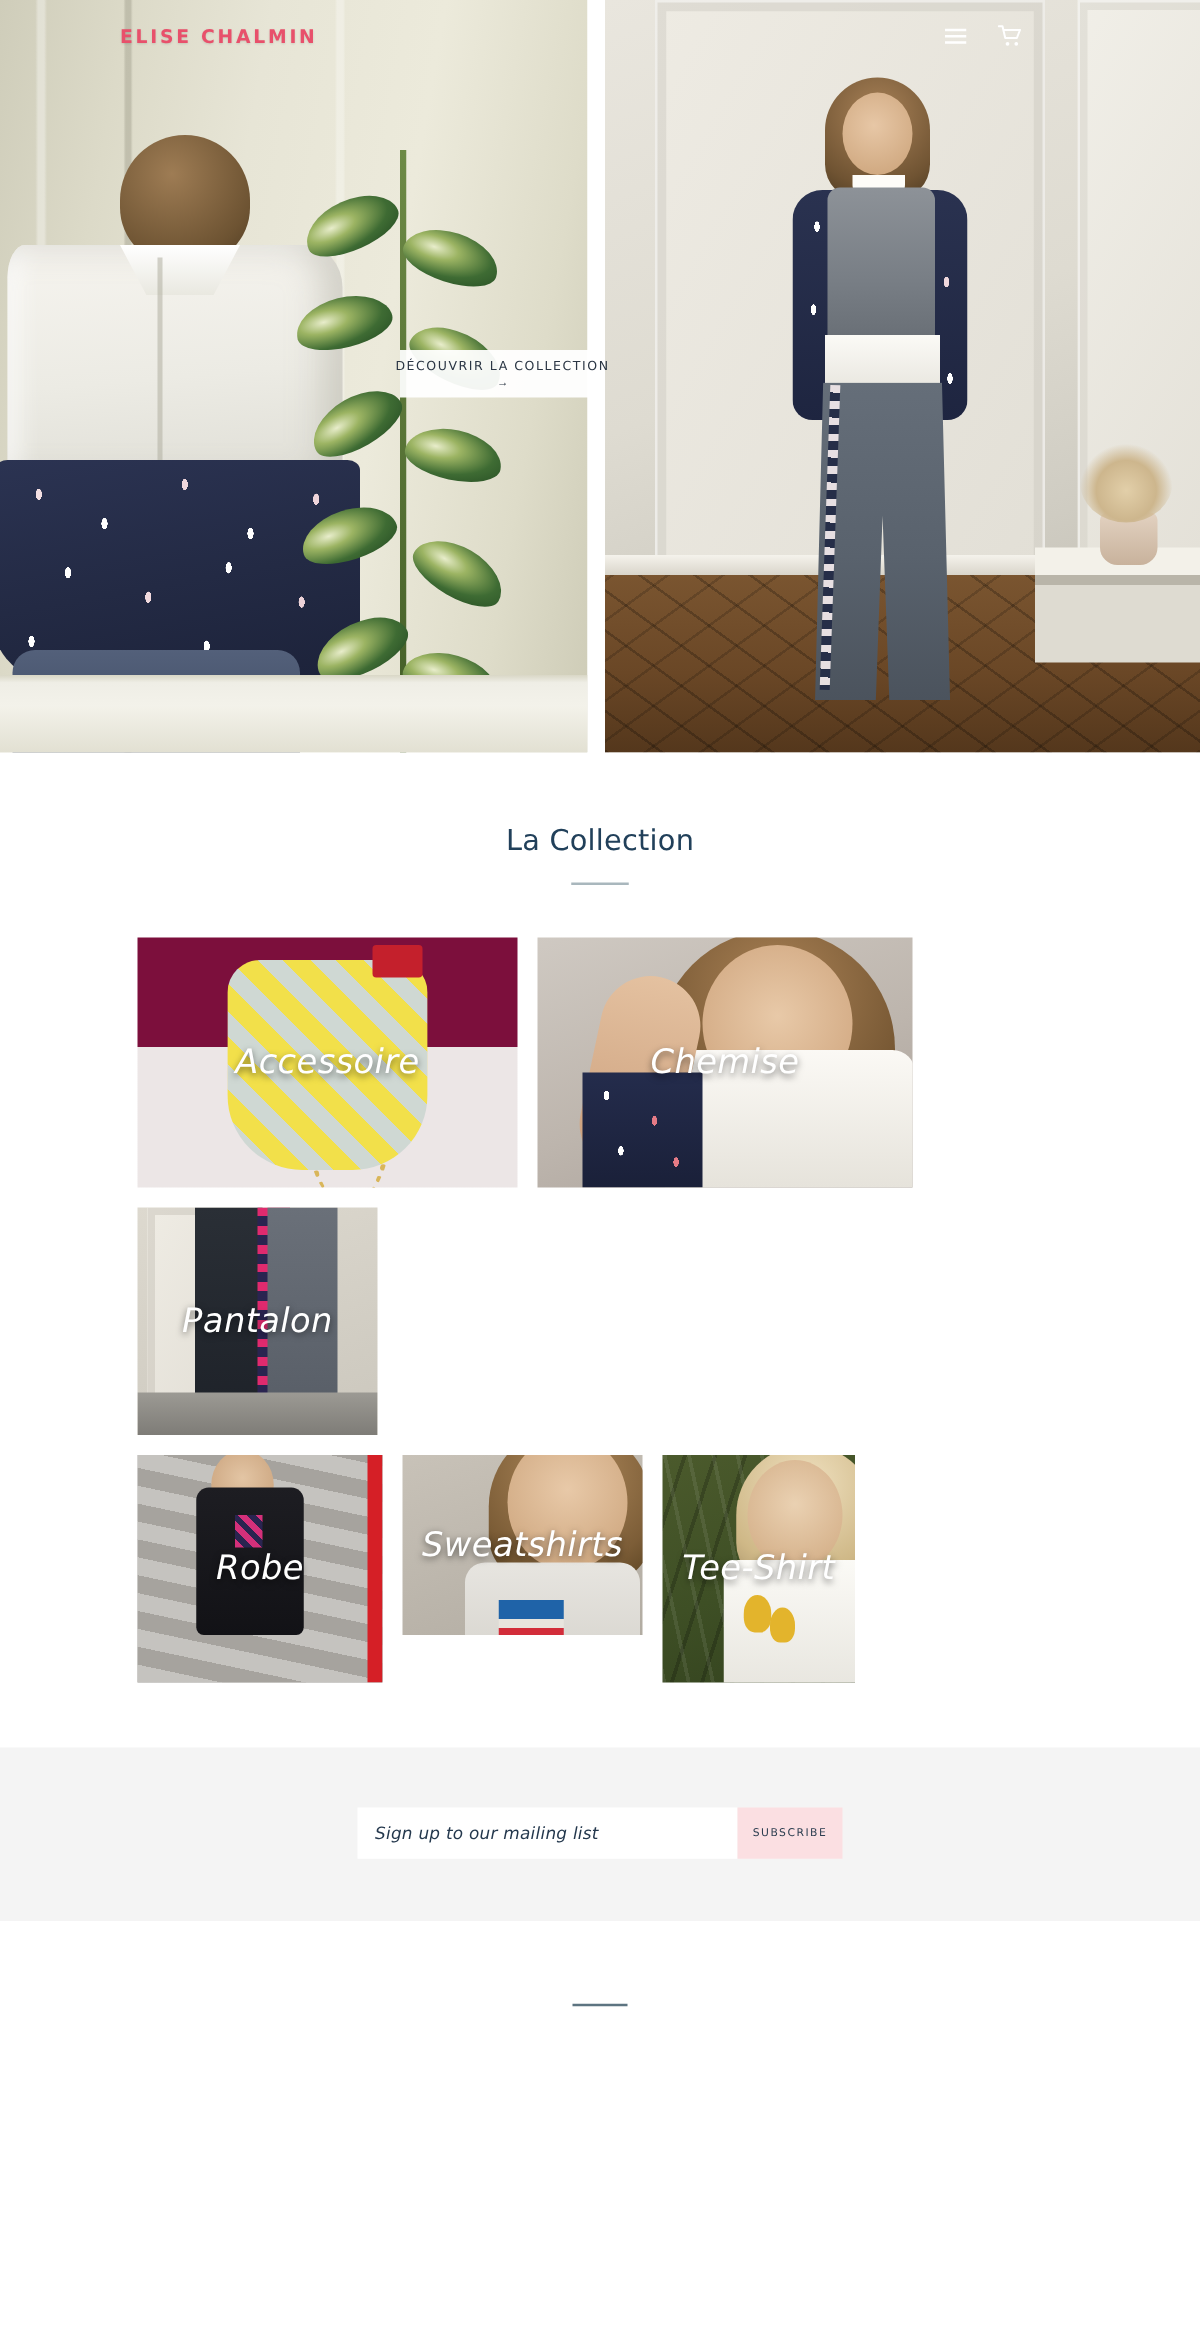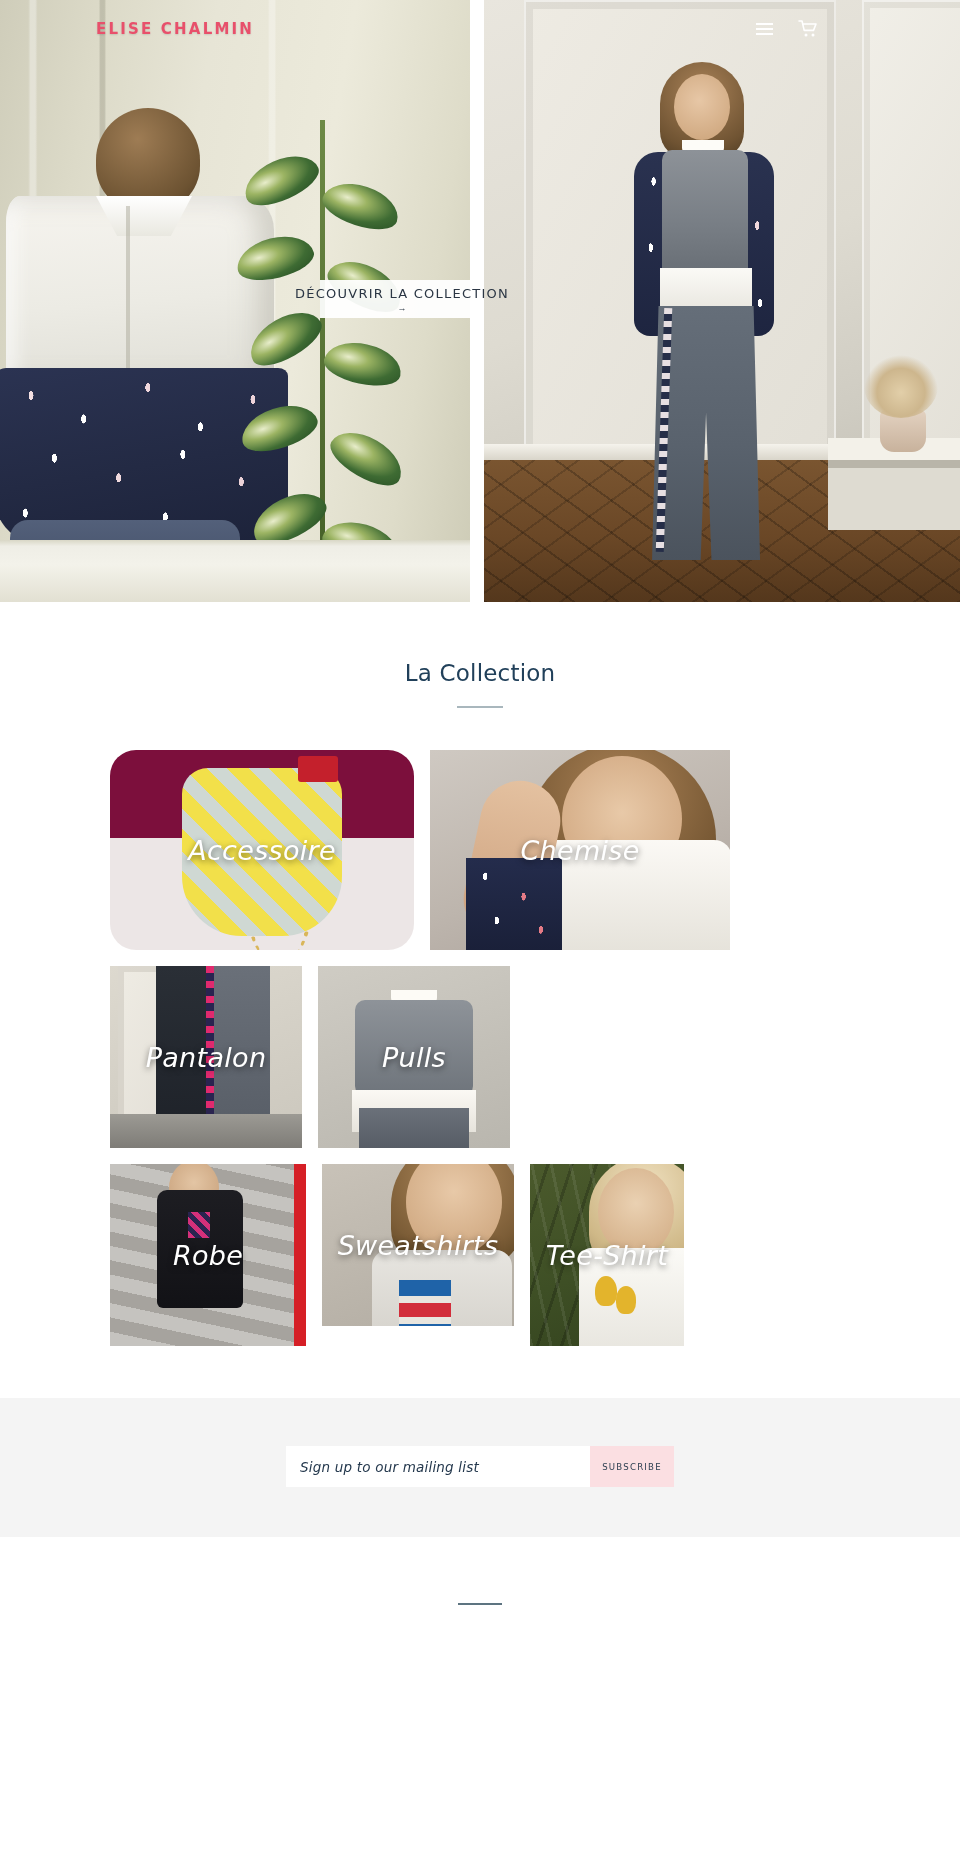--- a/index.html
+++ b/index.html
@@ -196,21 +196,21 @@
   .burger i { display: block; width: 17px; height: 2px; background: #fff; }
   .cart-ic svg { display: block; }
 
   .hero-cta {
     position: absolute; left: 320px; top: 280px; width: 164px; height: 38px;
     background: rgba(255,255,255,.94);
     display: flex; flex-direction: column; align-items: center; justify-content: center;
     z-index: 8; text-decoration: none;
   }
   .hero-cta .cta-txt {
-    color: #2b3644; font-size: 13px; letter-spacing: 1.25px; white-space: nowrap;
+    color: #2b3644; font-size: 10px; letter-spacing: 1.25px; white-space: nowrap;
     font-family: "DejaVu Sans", sans-serif;
   }
   .hero-cta .cta-arrow { color: #2b3644; font-size: 9px; line-height: 10px; margin-top: 2px; }
 
   
   .collection { width: 960px; background: #fff; padding-top: 58px; }
   .sec-title {
     text-align: center; color: #21405a; font-size: 23px; font-weight: 400;
     font-family: "DejaVu Sans", sans-serif; letter-spacing: .2px;
   }
@@ -223,21 +223,20 @@
     position: absolute; left: 0; right: 0; top: 50%; transform: translateY(-50%);
     text-align: center; color: #fff; font-style: italic; font-size: 27px;
     font-family: "DejaVu Sans", sans-serif; letter-spacing: .3px;
     text-shadow: 0 2px 6px rgba(0,0,0,.55);
   }
 
   
   .t-accessoire {
     background:
       linear-gradient(180deg, #7c0f3c 0 44%, #ece6e6 44% 100%);
-    border-radius: 26px;
   }
   .t-accessoire .bag {
     position: absolute; left: 50%; top: 18px; transform: translateX(-50%);
     width: 160px; height: 168px;
     background:
       repeating-linear-gradient(45deg, #f2e04a 0 16px, #cfd8d3 16px 30px),
       #f2e04a;
     border-radius: 26px 26px 60px 60px;
   }
   .t-accessoire .tag { position: absolute; left: 62%; top: 6px; width: 40px; height: 26px; background: #c4202c; border-radius: 3px; }
@@ -454,41 +453,32 @@
 
     <div class="row">
       <a href="#" class="tile t-pantalon" style="width:192px;height:182px;">
         <span class="door"></span>
         <span class="leg"></span>
         <span class="pink"></span>
         <span class="leg2"></span>
         <span class="floor2"></span>
         <span class="tile-label">Pantalon</span>
       </a>
-      <a href="#" class="tile t-pulls" style="width:192px;height:182px;">
-        <span class="sl-l"></span>
-        <span class="sl-r"></span>
-        <span class="collar3"></span>
-        <span class="vest2"></span>
-        <span class="shirt2"></span>
-        <span class="grey-pant"></span>
-        <span class="tile-label">Pulls</span>
-      </a>
     </div>
 
     <div class="row">
       <a href="#" class="tile t-robe" style="width:196px;height:182px;">
         <span class="steps"></span>
         <span class="head3"></span>
         <span class="dress"></span>
         <span class="pocket"></span>
         <span class="redbar"></span>
         <span class="tile-label">Robe</span>
       </a>
-      <a href="#" class="tile t-sweat" style="width:192px;height:162px;">
+      <a href="#" class="tile t-sweat" style="width:192px;height:144px;">
         <span class="hair4"></span>
         <span class="head4"></span>
         <span class="hood"></span>
         <span class="print"></span>
         <span class="tile-label">Sweatshirts</span>
       </a>
       <a href="#" class="tile t-tee" style="width:154px;height:182px;">
         <span class="bamboo"></span>
         <span class="hair5"></span>
         <span class="head5"></span>

